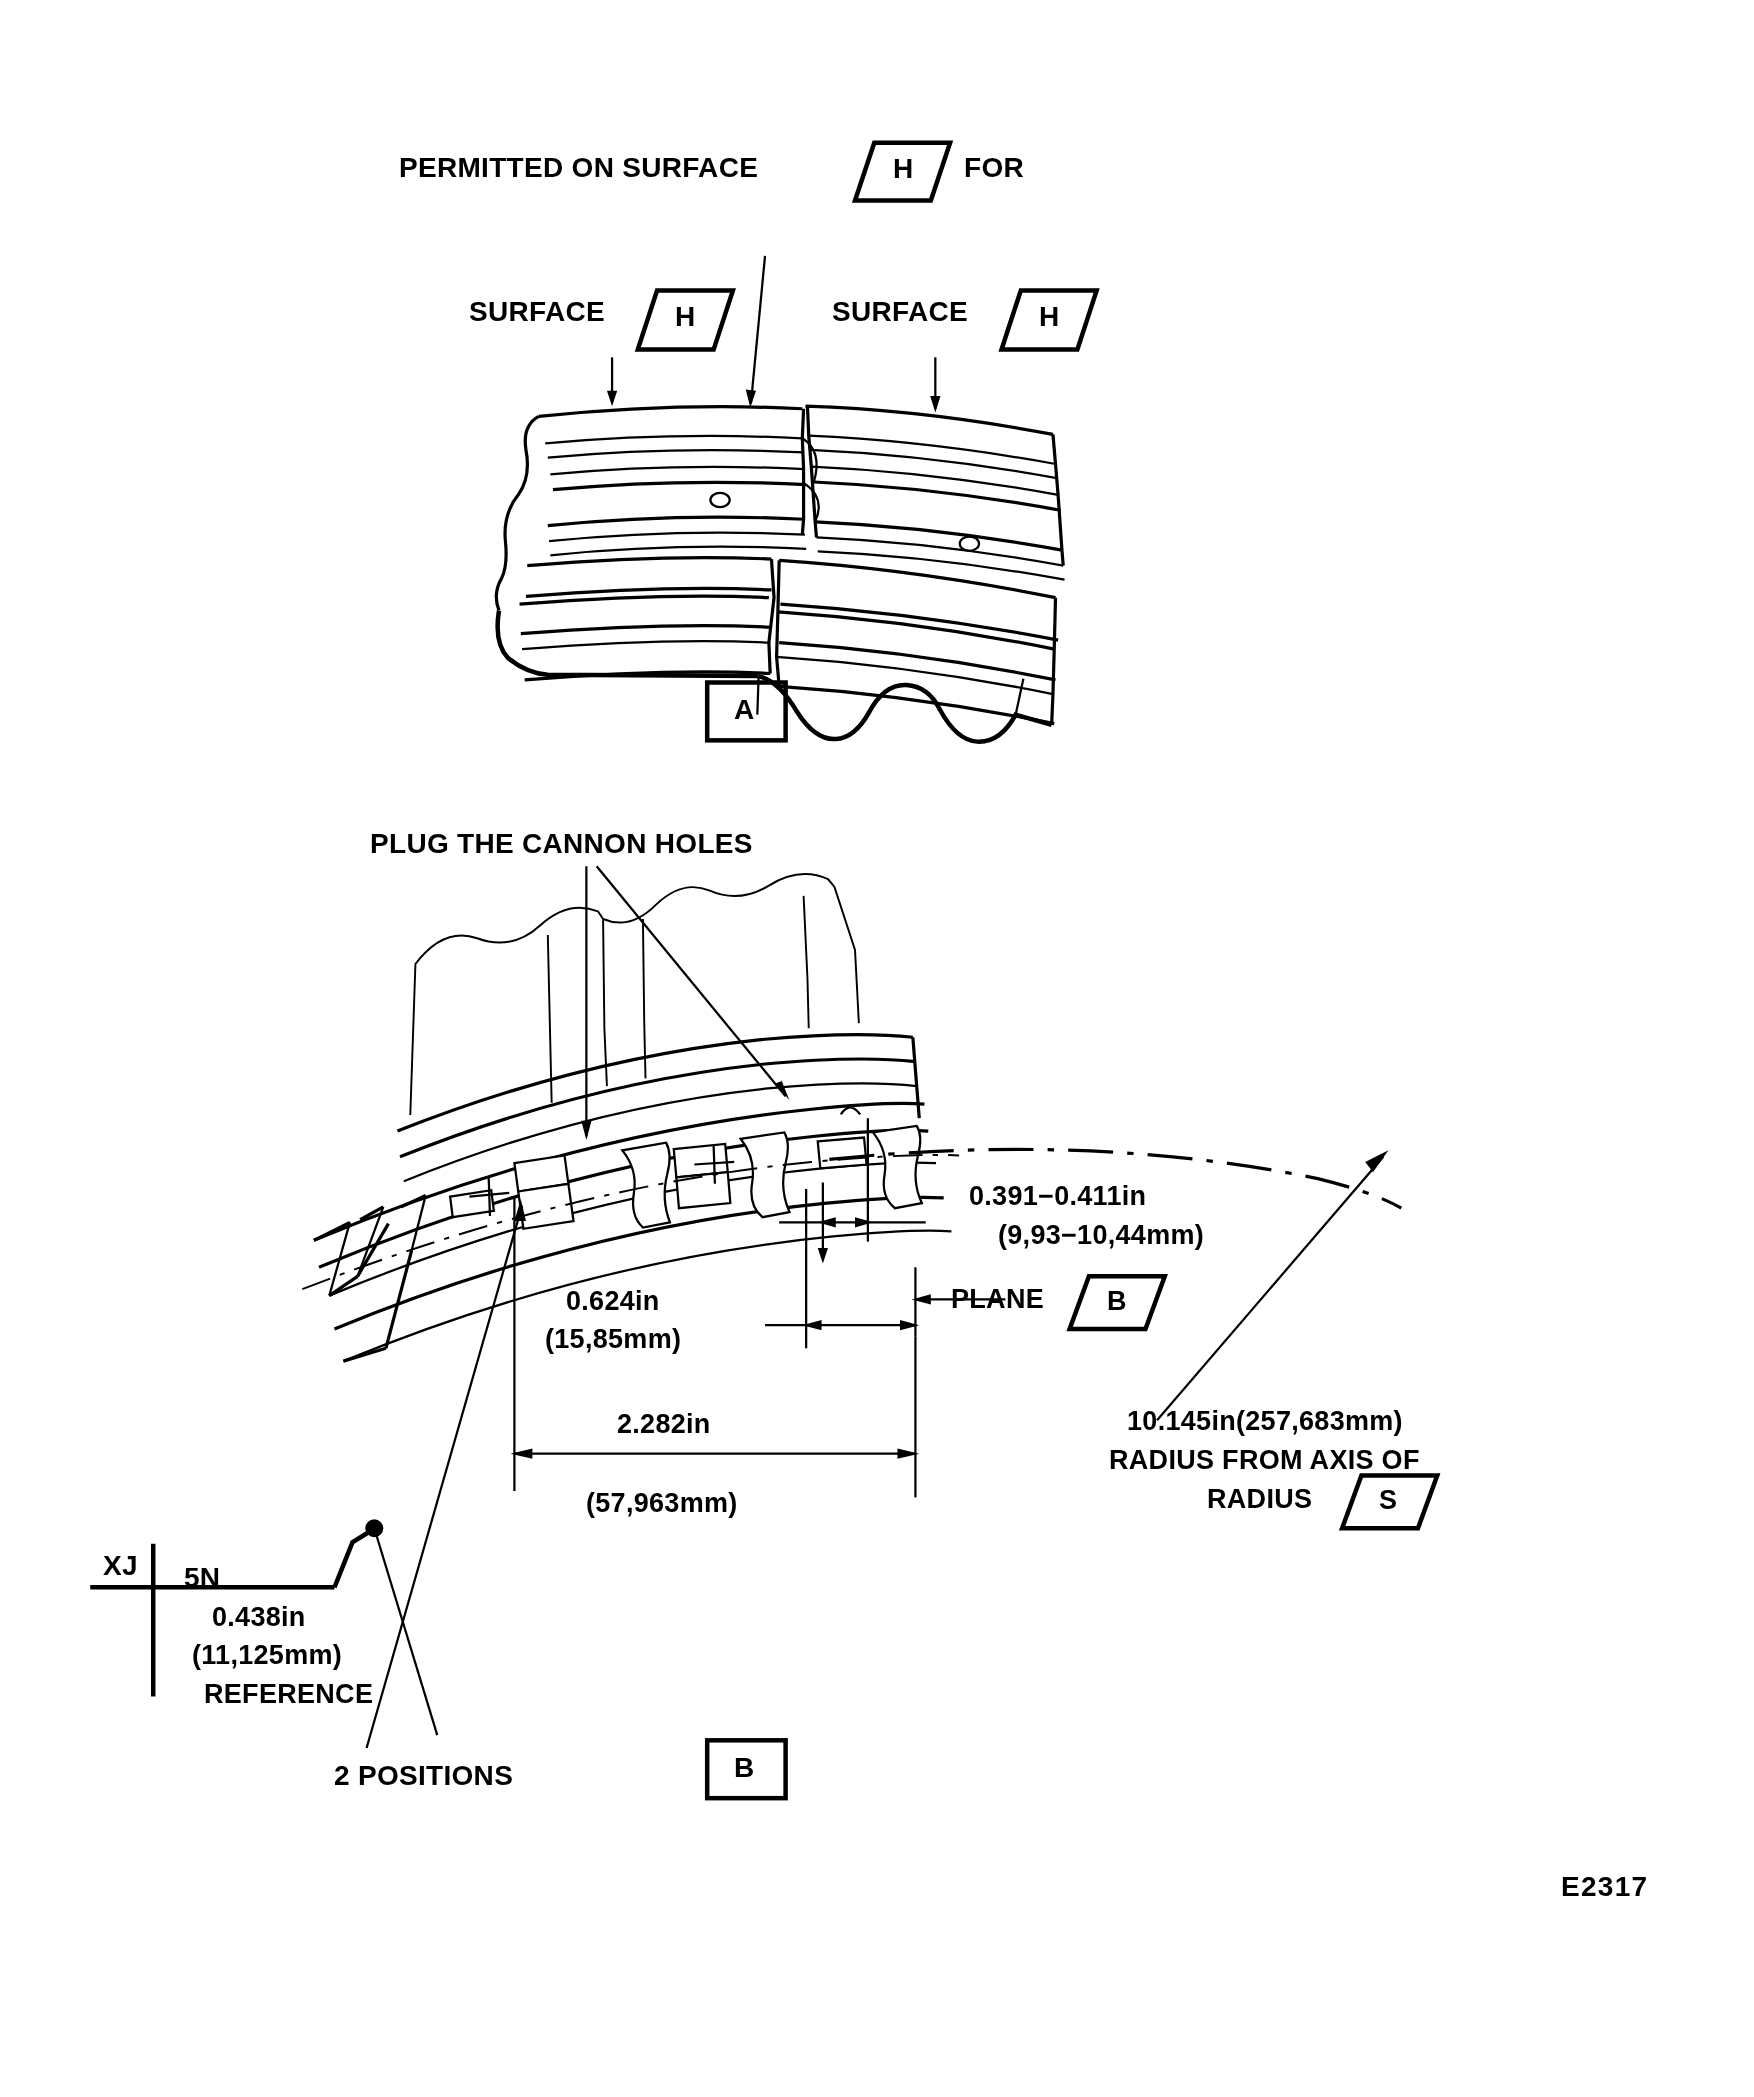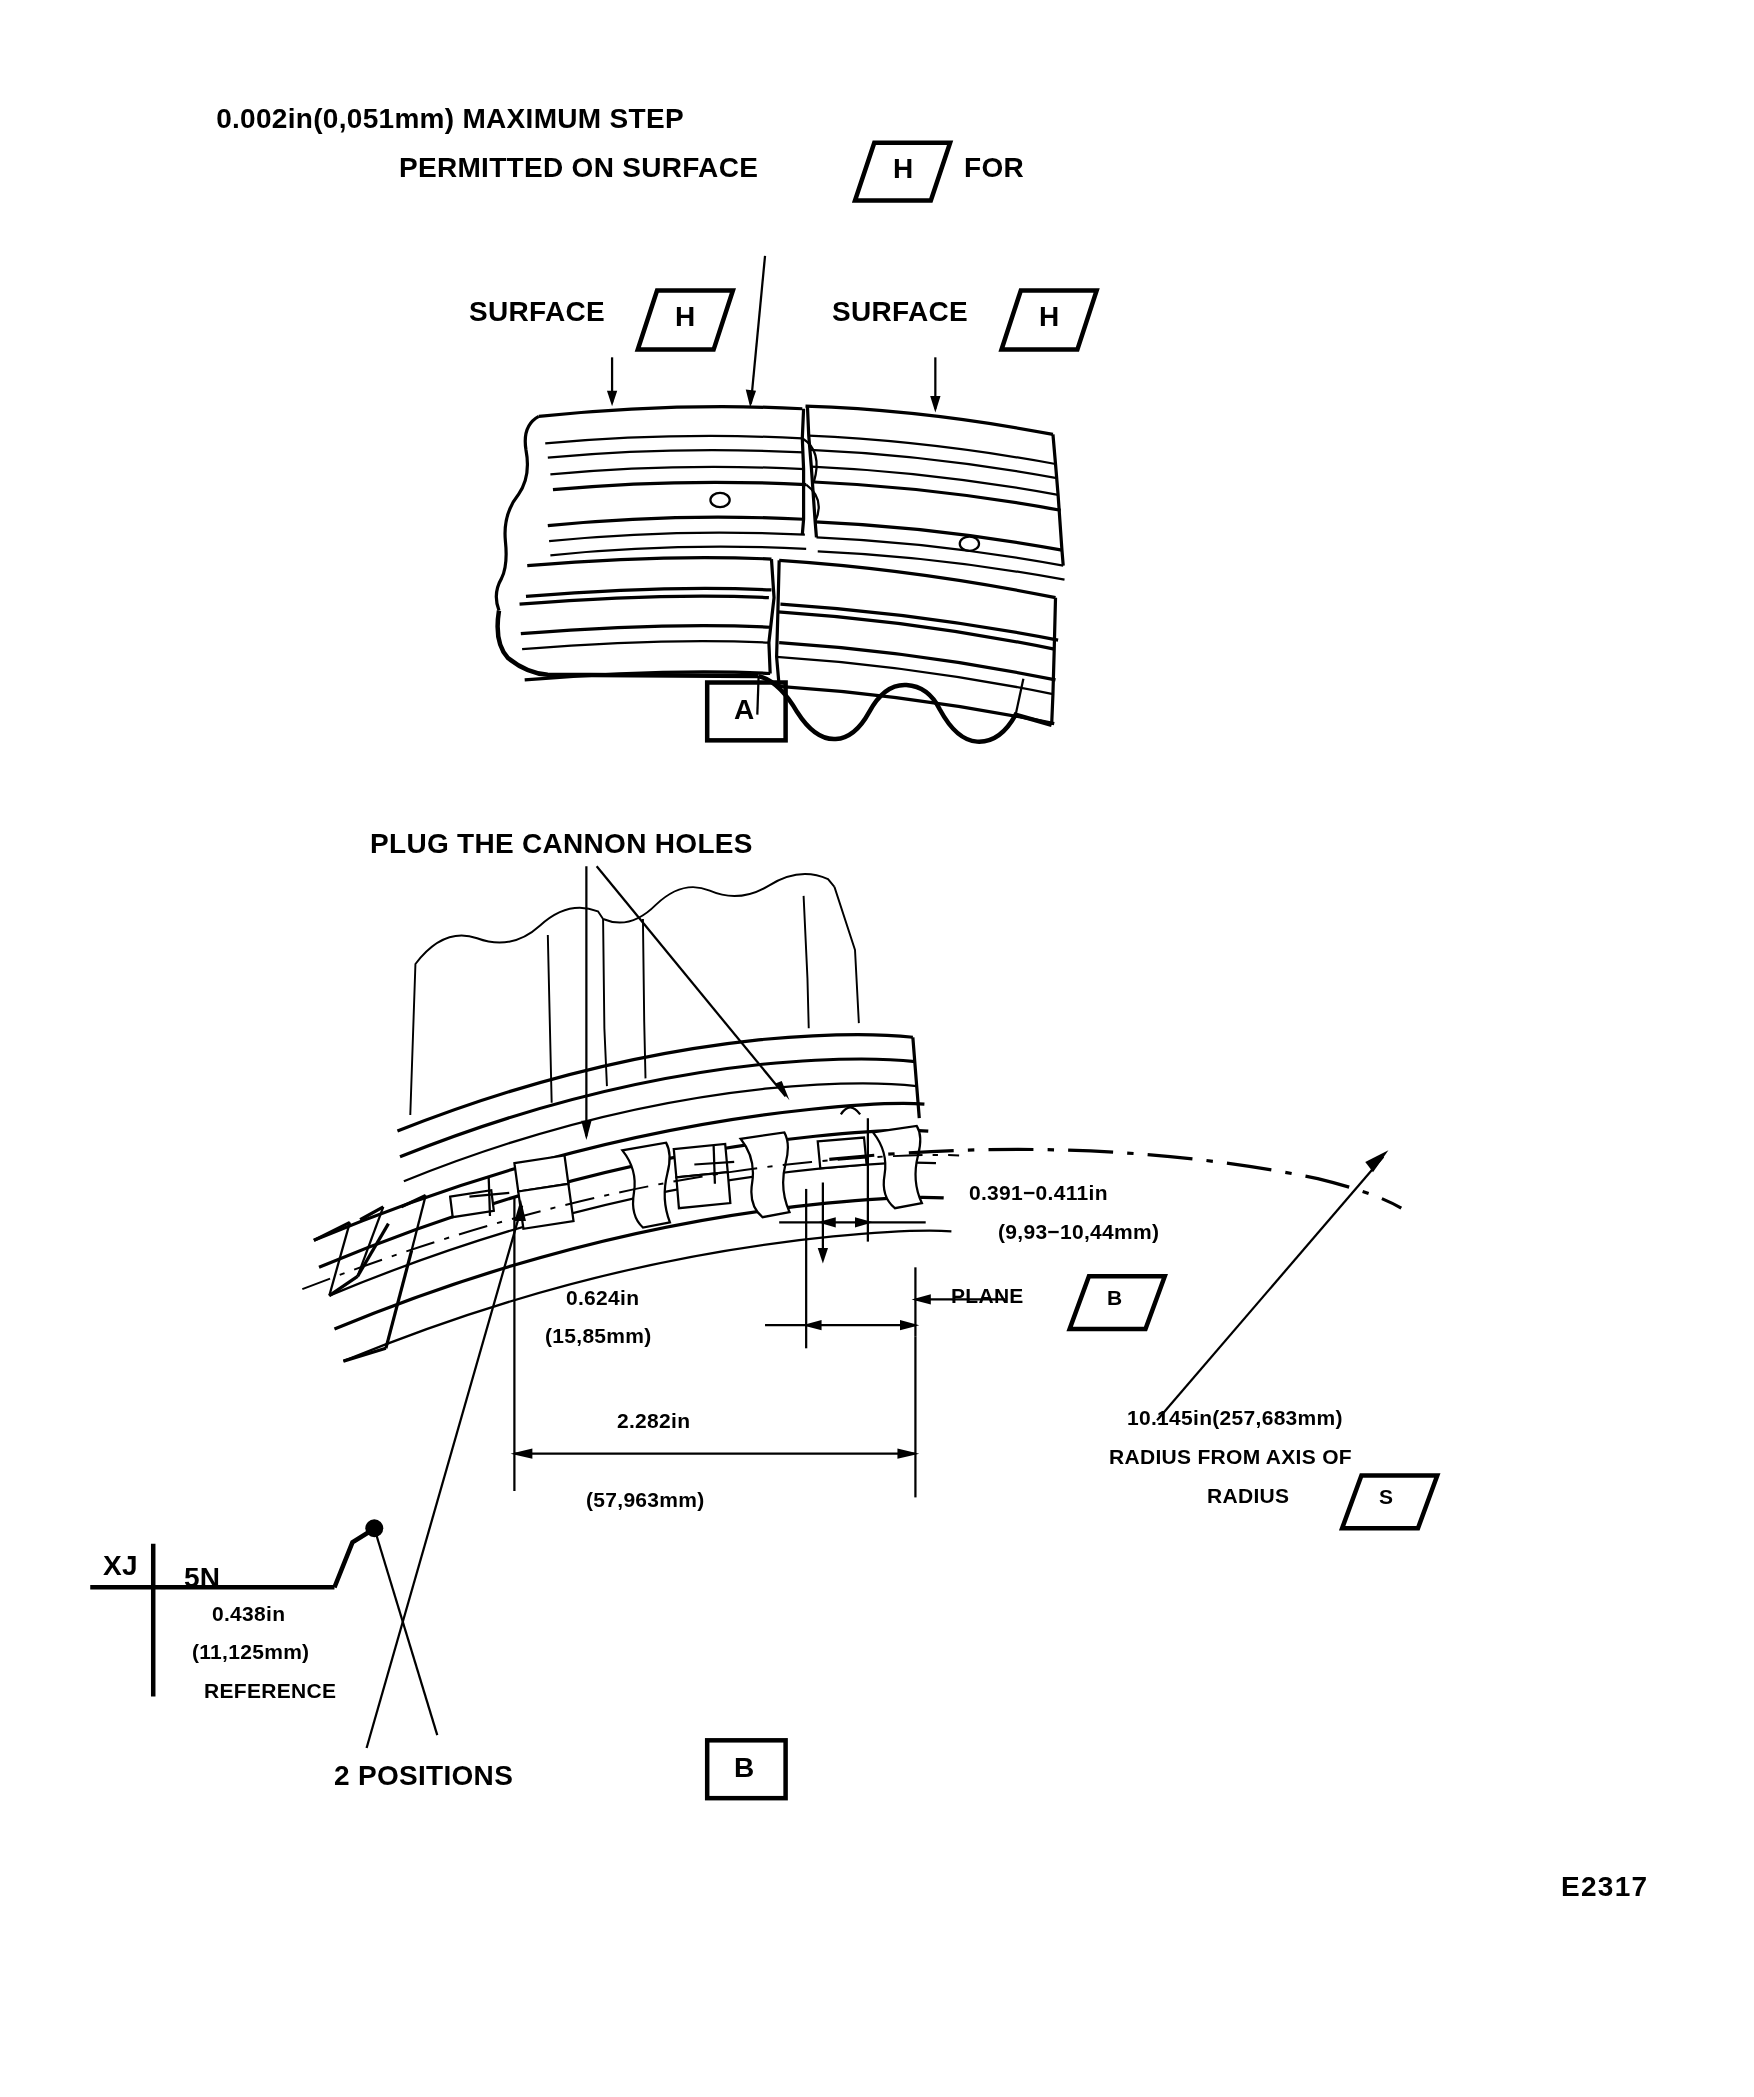--- a/index.html
+++ b/index.html
@@ -1,35 +1,34 @@
 <!DOCTYPE html>
 <html style="font-size:10.3px"><head>
 <meta charset="utf-8">
 <style>
   html,body{margin:0;padding:0;background:#fff;}
   body{width:1755px;height:2097px;position:relative;
        font-family:"Liberation Sans", sans-serif;color:#000;overflow:hidden;}
   #sheet{position:absolute;inset:0;width:1755px;height:2097px;}
   .txt{position:absolute;white-space:nowrap;font-weight:700;letter-spacing:0.3px;}
-  .t42{font-size:21px;}
+  .t42{font-size:27px;}
   .t44{font-size:28px;}
   .ctr{transform:translateX(-50%);}
   svg{position:absolute;left:0;top:0;overflow:visible;}
   .ln{fill:none;stroke:#000;}
   .hv{stroke-width:7;}
   .md{stroke-width:5;}
   .th{stroke-width:3.5;}
   .tn{stroke-width:3;}
 </style>
 </head>
 <body>
 
 <div id="sheet">
 
-  <div class="txt t44 ctr" style="left:450px;top:103px;">0.002in(0,051mm) MAXIMUM STEP</div>
 
   <div class="txt t44" style="left:399px;top:152px;text-align:center;">PERMITTED ON SURFACE</div>
   <svg width="1755" height="2097" viewBox="0 0 2730 3263">
     <polygon class="ln hv" points="1360,222 1478,222 1448,312 1330,312" fill="#fff"></polygon>
   </svg>
   <div class="txt t44" style="left:893px;top:153px;">H</div>
   <div class="txt t44" style="left:964px;top:152px;text-align:center;">FOR</div>
 
 
   <div class="txt t44" style="left:469px;top:296px;">SURFACE</div>

